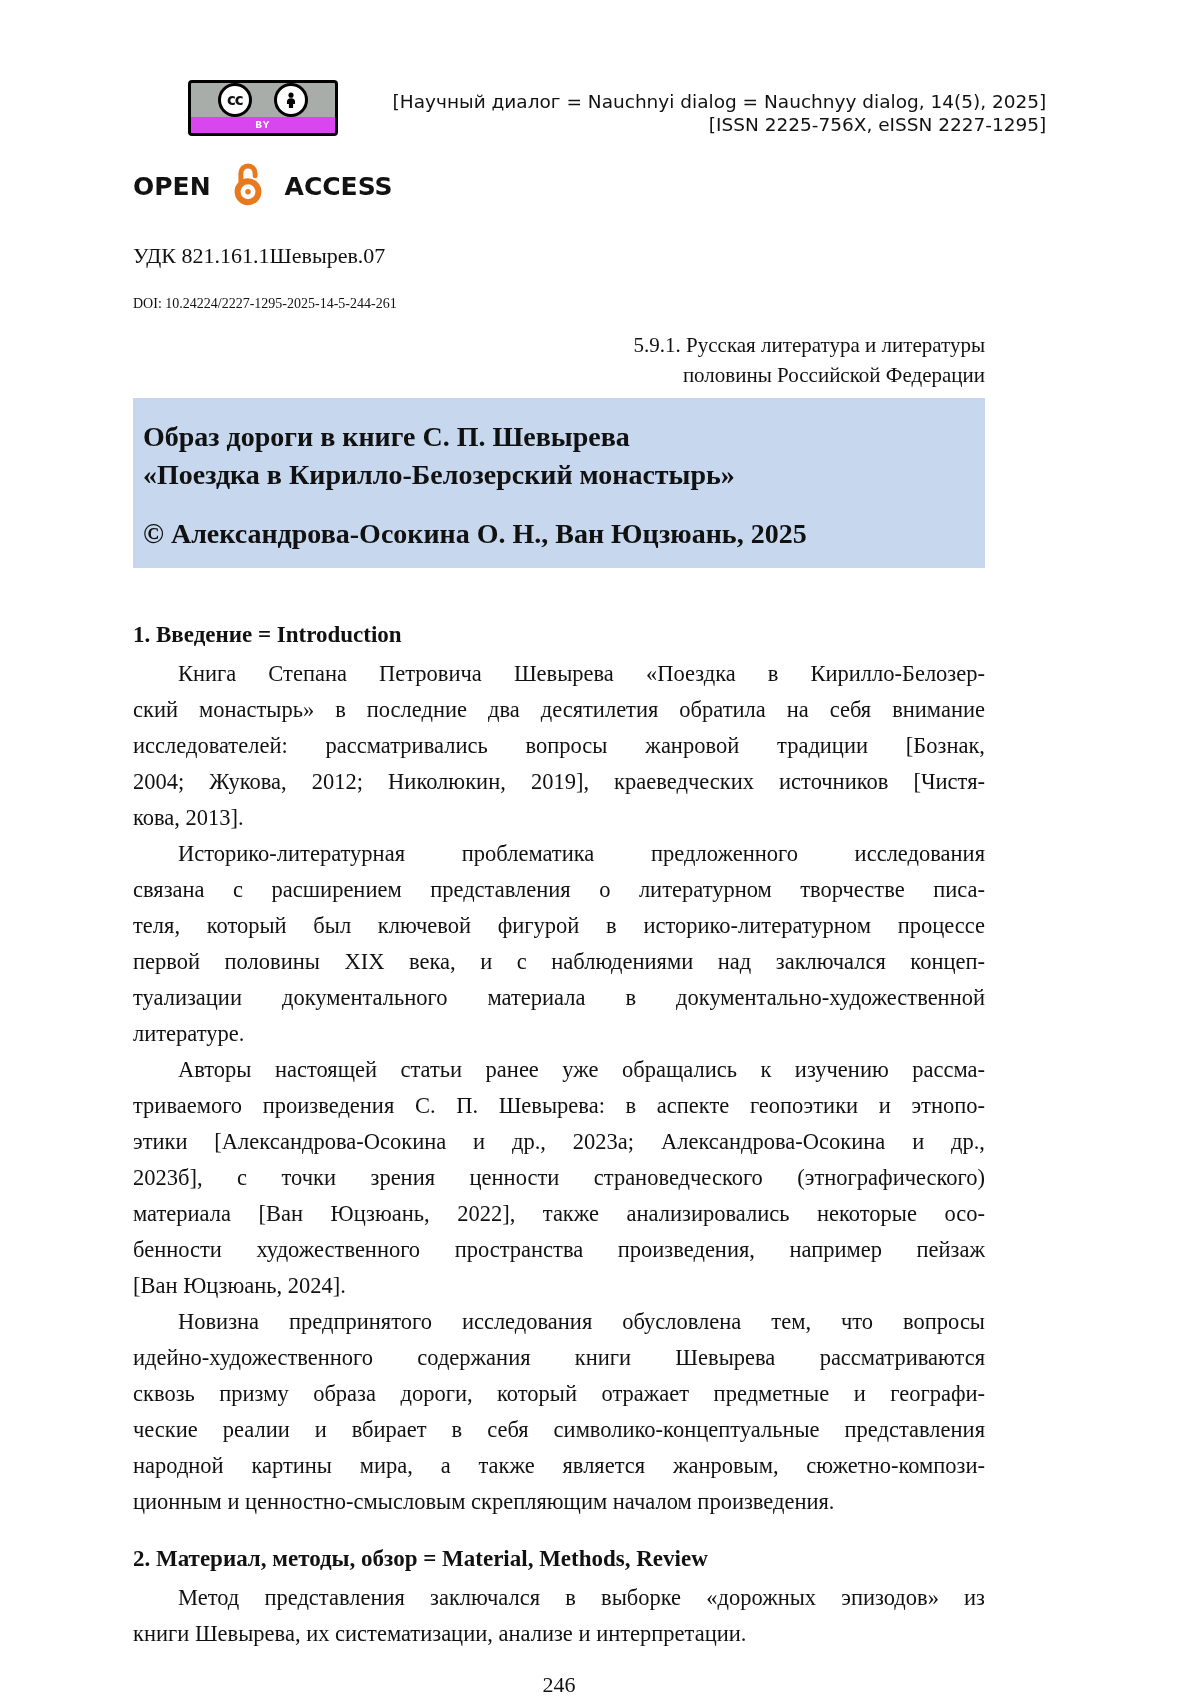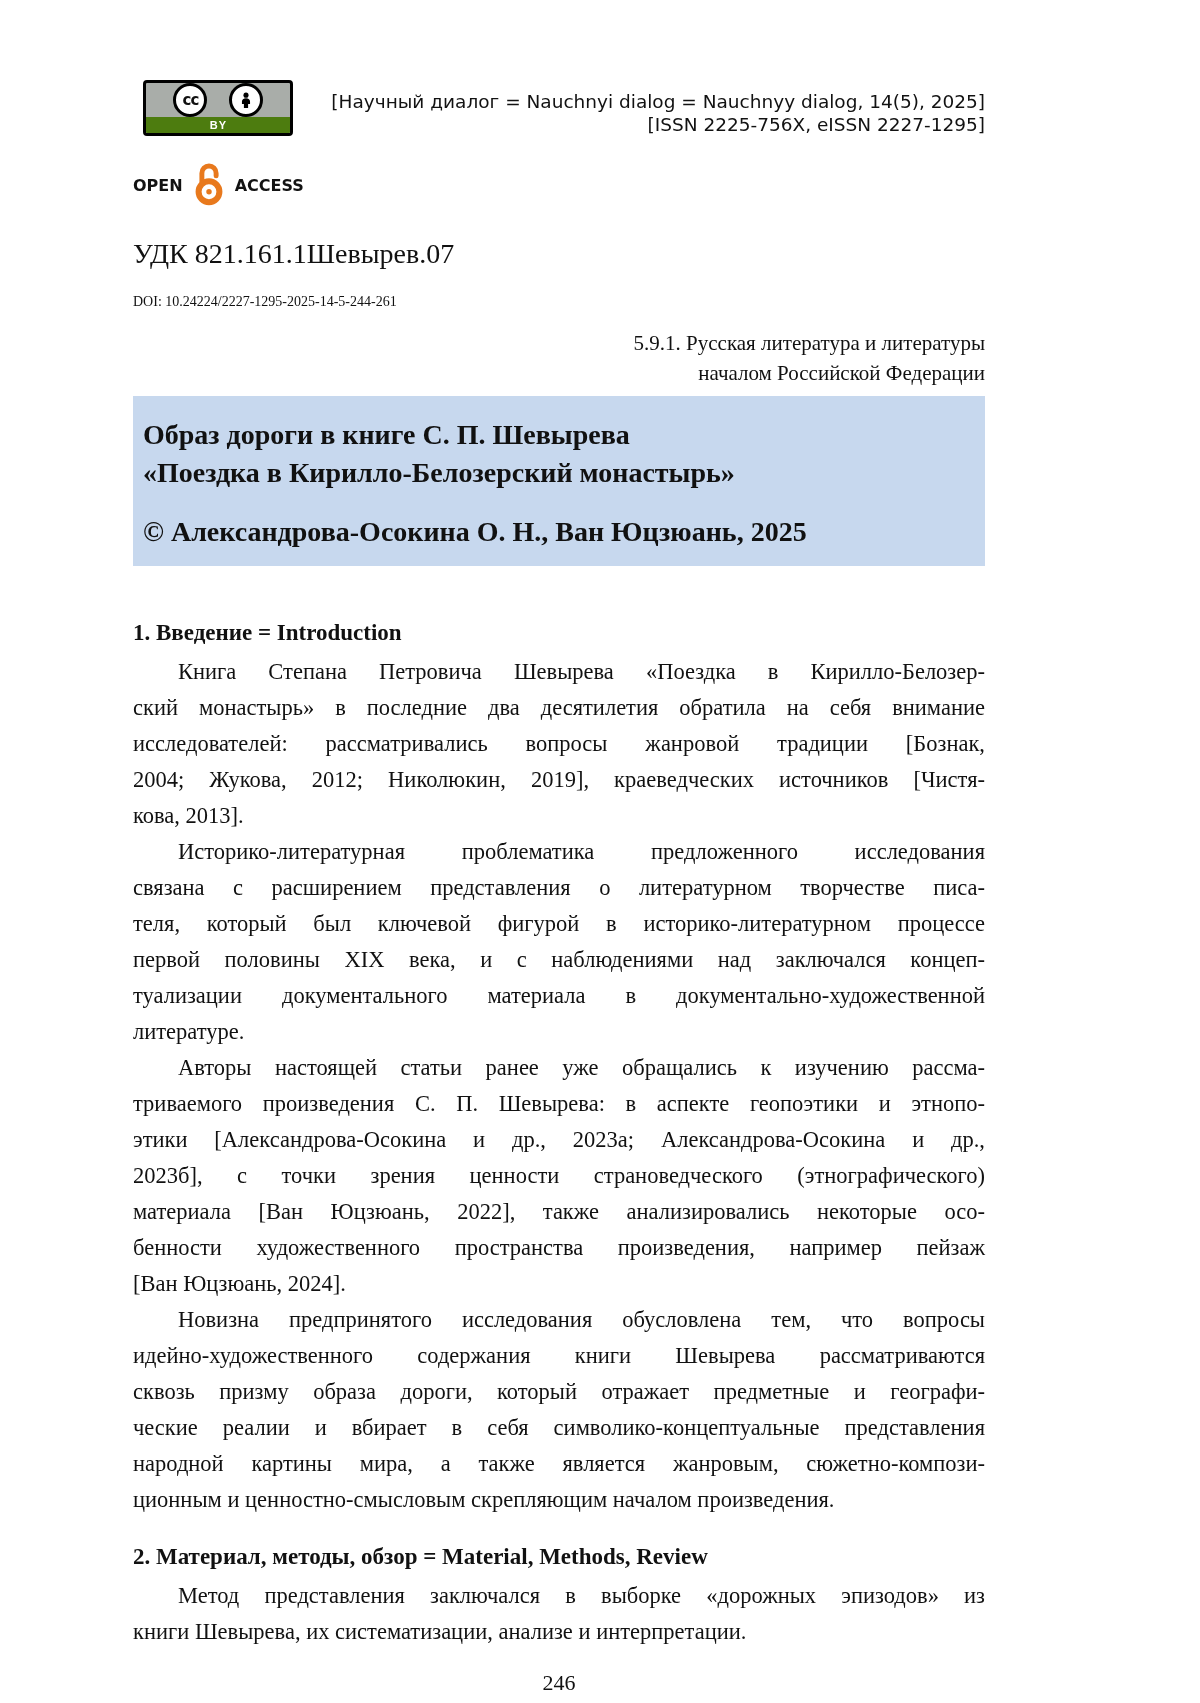--- a/index.html
+++ b/index.html
@@ -36,45 +36,45 @@
   .cc-top{flex:1;display:flex;align-items:center;justify-content:center;gap:22px;}
   .cc-circle{
     width:34px;height:34px;border-radius:50%;
     background:#fff;border:3px solid #000;
     box-sizing:border-box;
     display:flex;align-items:center;justify-content:center;
     font-family:"DejaVu Sans", sans-serif;
     font-weight:bold;font-size:15px;letter-spacing:-1px;
   }
   .cc-strip{
-    height:16px;background:#4d7c0f;color:#fff;
-    font-family:Liberation Sans, sans-serif;
+    height:16px;background:#d946ef;color:#fff;
+    font-family:Liberation Mono, monospace;
     font-weight:bold;font-size:11px;
     display:flex;align-items:center;justify-content:center;
     letter-spacing:1px;
   }
   
   .oa-logo{
-    display:flex;align-items:center;gap:9px;
+    display:flex;align-items:center;gap:20px;
     font-family:"DejaVu Sans", sans-serif;
-    font-weight:bold;font-size:16px;color:#121212;
+    font-weight:bold;font-size:25px;color:#121212;
     margin-top:8px;
     justify-content:space-between;
   }
   
   .journal-cite{
     font-family:"DejaVu Sans", sans-serif;
     font-size:18.5px;line-height:23px;
     text-align:right;
     padding-top:10px;
     color:#121212;
     white-space:nowrap;
   }
   
-  .udc{margin-top:30px;font-size:28px;line-height:28px;}
+  .udc{margin-top:30px;font-size:22px;line-height:28px;}
   .doi{margin-top:20px;font-size:14px;line-height:28px;}
   .vak{margin-top:12px;font-size:21px;line-height:30px;text-align:right;}
   
   .title-box{
     margin-top:8px;
     background:#c7d8ee;
     padding:20px 14px 18px 10px;
     box-sizing:border-box;
   }
   .article-title{
@@ -142,21 +142,21 @@
       <div class="journal-cite">
         <div>[Научный диалог = Nauchnyi dialog = Nauchnyy dialog, 14(5), 2025]</div>
         <div>[ISSN 2225-756X, eISSN 2227-1295]</div>
       </div>
     </div>
 
     <div class="udc">УДК 821.161.1Шевырев.07</div>
     <div class="doi">DOI: 10.24224/2227-1295-2025-14-5-244-261</div>
     <div class="vak">
       <div>5.9.1. Русская литература и литературы</div>
-      <div>началом Российской Федерации</div>
+      <div>половины Российской Федерации</div>
     </div>
 
     <div class="title-box">
       <div class="article-title">
         <div>Образ дороги в книге С. П. Шевырева</div>
         <div>«Поездка в Кирилло-Белозерский монастырь»</div>
       </div>
       <div class="article-authors">© Александрова-Осокина О. Н., Ван Юцзюань, 2025</div>
     </div>
 

